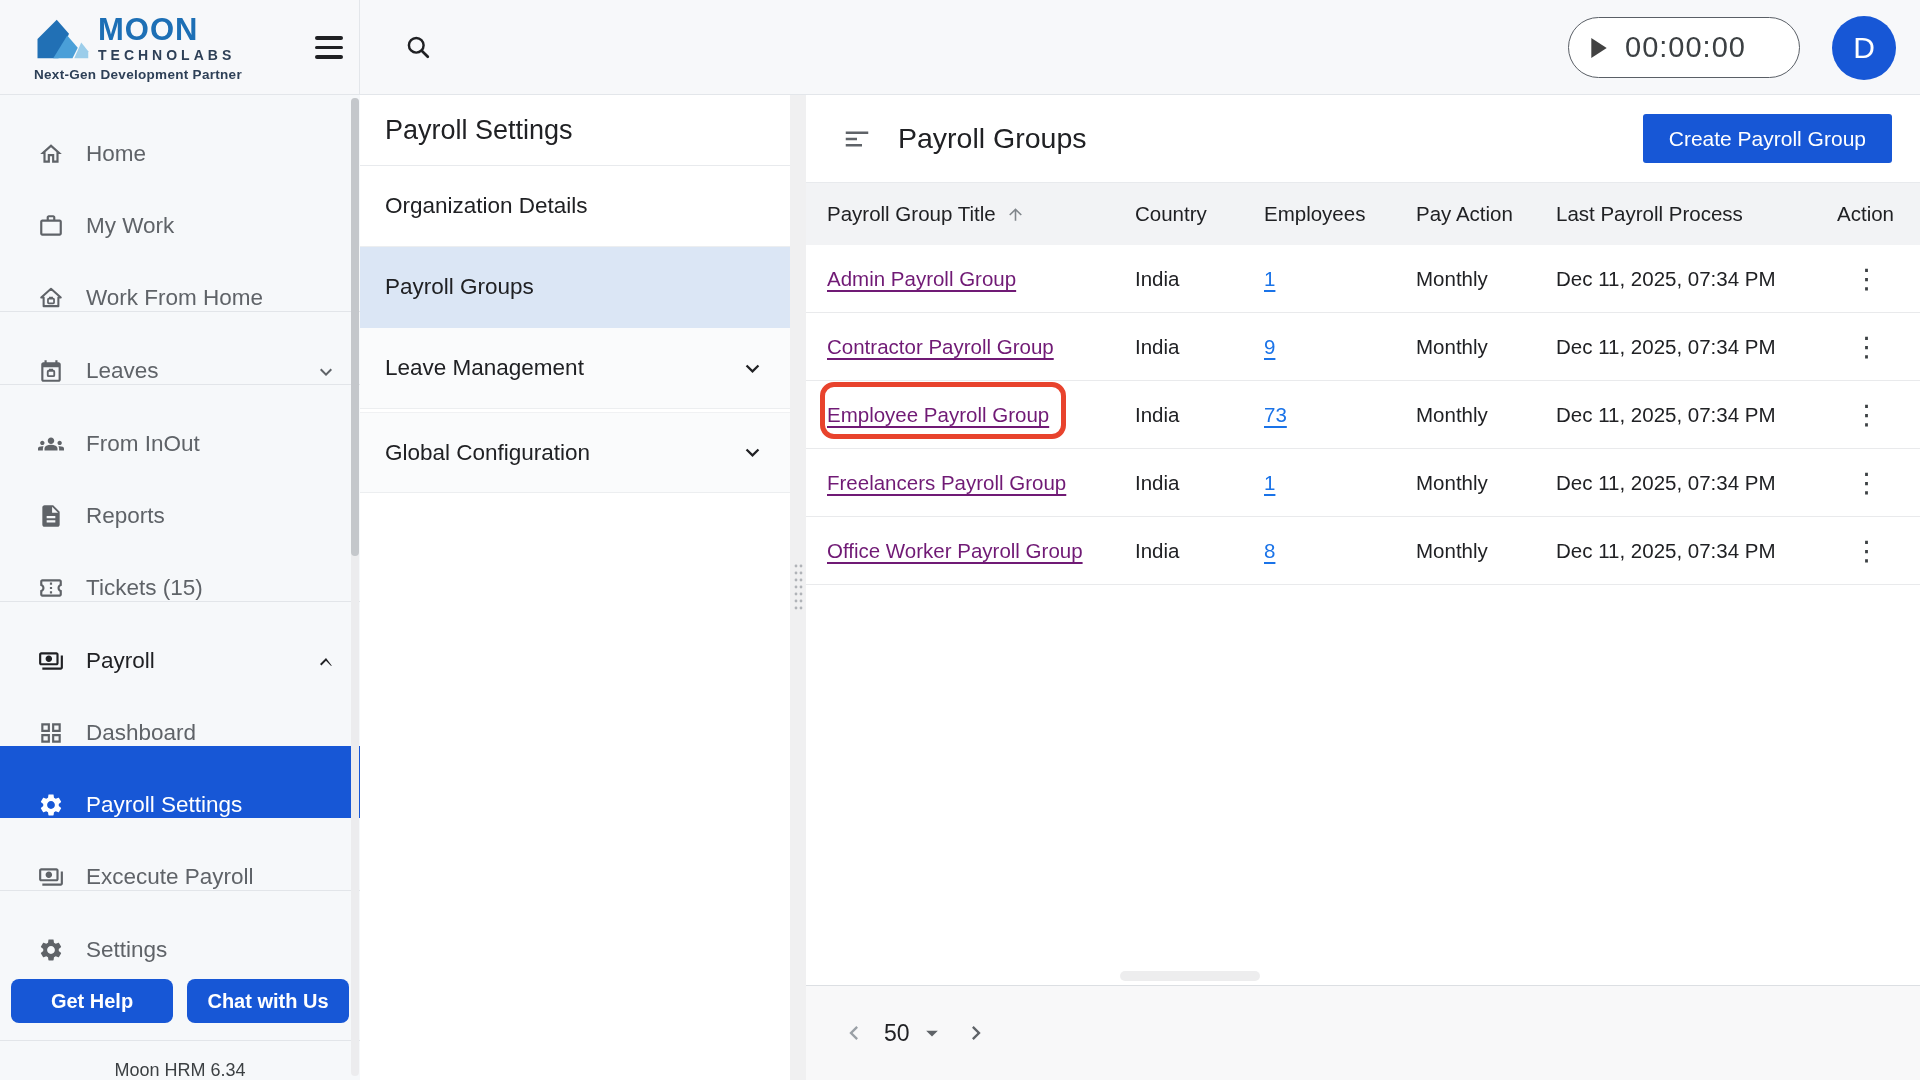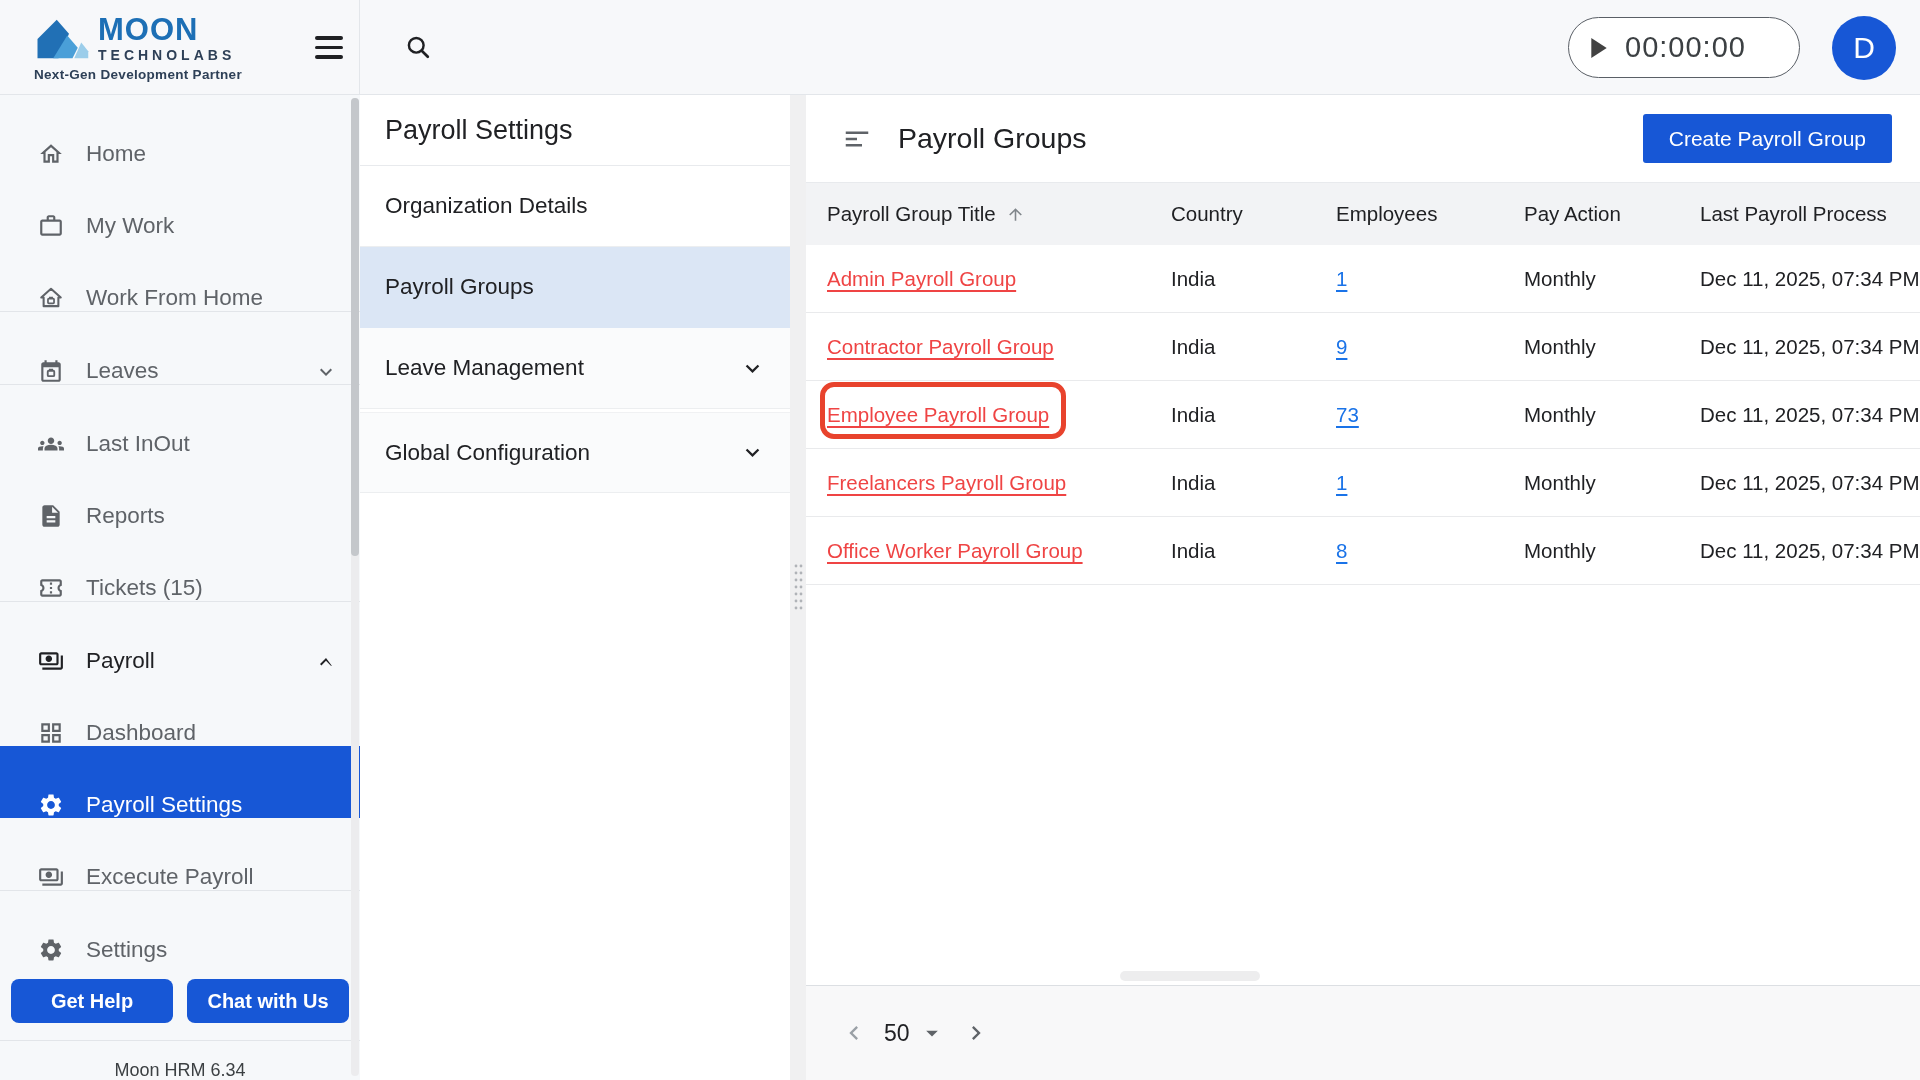--- a/index.html
+++ b/index.html
@@ -117,34 +117,34 @@
     padding:0 28px 0 36px; border-bottom:1px solid #e8eaed;
   }
   .main-title { font-size:28.5px; font-weight:500; color:#202124; margin-left:26px; }
   .create-btn {
     margin-left:auto; height:49px; padding:0 26px;
     background:#1757d6; color:#ffffff; border:none; border-radius:3px;
     font-size:21px; font-weight:500; font-family:"Liberation Sans", sans-serif; cursor:pointer;
   }
   .grid-cols {
     display:grid; grid-template-columns:308px 129px 152px 140px 276px 1fr;
-    padding-left:21px; align-items:center;gap:36px;
+    padding-left:21px; align-items:center;
   }
   .table-header {
     height:62px; background:#f2f3f5;
     font-size:20.5px; font-weight:500; color:#202124;
   }
   .th-sort { display:flex; align-items:center; gap:10px; cursor:pointer; }
   .th-action { text-align:right; padding-right:26px; }
   .table-row {
     height:68px; font-size:20.5px; color:#202124;
     box-shadow:inset 0 -1px 0 #e9eaec;
   }
   .cell a { cursor:pointer; }
-  .cell-title a { color:#ef4444; text-decoration:underline; text-underline-offset:4px; }
+  .cell-title a { color:#701a75; text-decoration:underline; text-underline-offset:4px; }
   .cell-emp a { color:#1a73e8; text-decoration:underline; text-underline-offset:4px; }
   .cell-action { text-align:right; padding-right:40px; }
   .kebab { font-size:27px; color:#3c4043; cursor:pointer; line-height:1; display:inline-block; letter-spacing:0; }
   .annotation {
     position:absolute; left:14px; top:287px; width:246px; height:57px;
     border:5px solid #e8432d; border-radius:14px; pointer-events:none;
   }
   .hscroll-hint {
     position:absolute; left:314px; top:876px; width:140px; height:10px;
     background:#e9e9ea; border-radius:5px; opacity:.8;
@@ -257,21 +257,21 @@
   </div>
 
   <div class="nav-divider"></div>
 
   <div class="nav-item">
     <span class="nav-icon">
       <svg width="26" height="26" viewBox="0 0 24 24" fill="currentColor">
           <path d="M12 12.75c1.63 0 3.07.39 4.24.9 1.08.48 1.76 1.56 1.76 2.73V18H6v-1.61c0-1.18.68-2.26 1.76-2.73 1.17-.52 2.61-.91 4.24-.91zM4 13c1.1 0 2-.9 2-2s-.9-2-2-2-2 .9-2 2 .9 2 2 2zm1.13 1.1c-.37-.06-.74-.1-1.13-.1-.99 0-1.93.21-2.78.58C.48 14.9 0 15.62 0 16.43V18h4.5v-1.61c0-.83.23-1.61.63-2.29zM20 13c1.1 0 2-.9 2-2s-.9-2-2-2-2 .9-2 2 .9 2 2 2zm4 3.43c0-.81-.48-1.53-1.22-1.85-.85-.37-1.79-.58-2.78-.58-.39 0-.76.04-1.13.1.4.68.63 1.46.63 2.29V18H24v-1.57zM12 6c1.66 0 3 1.34 3 3s-1.34 3-3 3-3-1.34-3-3 1.34-3 3-3z"></path>
         </svg>
     </span>
-    <span class="nav-label">Last InOut</span>
+    <span class="nav-label">From InOut</span>
   </div>
 
   <div class="nav-item">
     <span class="nav-icon">
       <svg width="26" height="26" viewBox="0 0 24 24" fill="currentColor">
           <path d="M14 2H6c-1.1 0-1.99.9-1.99 2L4 20c0 1.1.89 2 1.99 2H18c1.1 0 2-.9 2-2V8l-6-6zm2 16H8v-2h8v2zm0-4H8v-2h8v2zm-3-5V3.5L18.5 9H13z"></path>
         </svg>
     </span>
     <span class="nav-label">Reports</span>
   </div>

